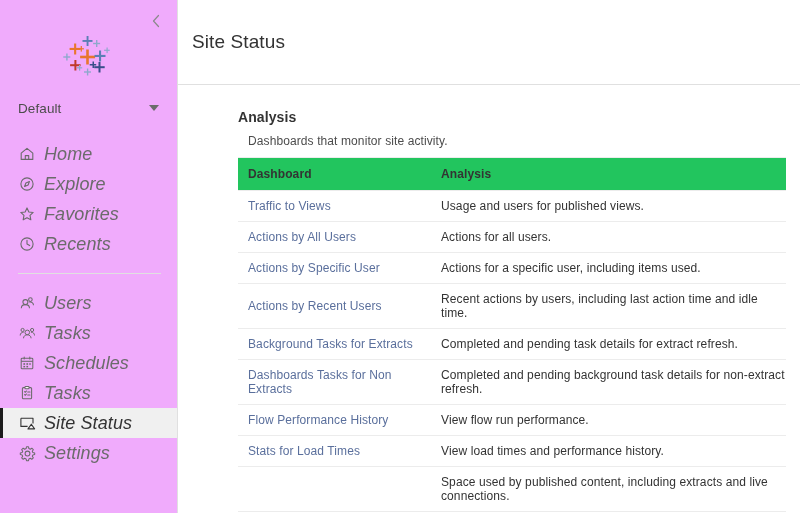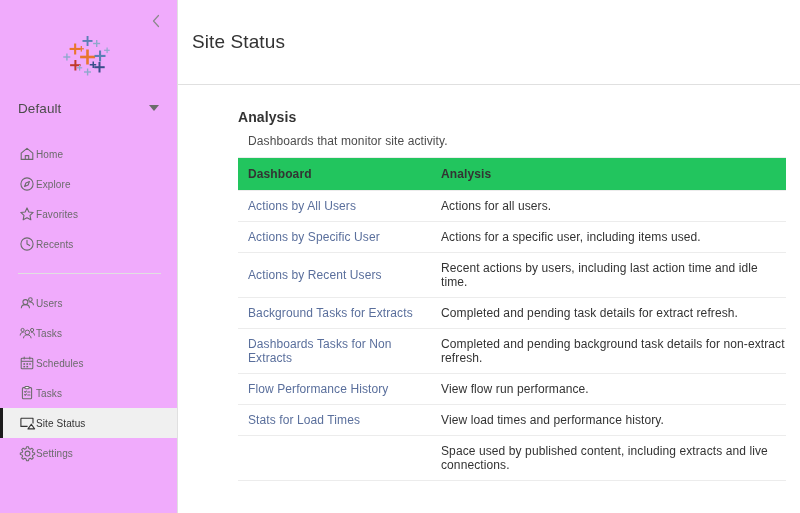--- a/index.html
+++ b/index.html
@@ -78,25 +78,26 @@
     color: #6b6b6b;
   }
   .nav-item .nav-icon {
     width: 18px; height: 18px;
     flex: 0 0 18px;
     display: flex; align-items: center; justify-content: center;
     color: #6b6b6b;
   }
   .nav-item .nav-icon svg { display: block; }
   .nav-label {
-    margin-left: 0;
-    font-size: 10px;
+    margin-left: 8px;
+    font-size: 18px;
     color: #6b6b6b;
     letter-spacing: .1px;
     white-space: nowrap;
+    font-style: italic;
   }
   .nav-item.selected {
     background: #f0f0f0;
   }
   .nav-item.selected::before {
     content: "";
     position: absolute;
     left: 0; top: 0; bottom: 0;
     width: 3px;
     background: #1b1b1b;
@@ -401,20 +402,24 @@
 
       <table class="dash-table">
         <thead>
           <tr>
             <th class="col-dash">Dashboard</th>
             <th>Analysis</th>
           </tr>
         </thead>
         <tbody id="table-body">
             <tr>
+              <td class="cell-link"><a href="#">Traffic to Views</a></td>
+              <td>Usage and users for published views.</td>
+            </tr>
+            <tr>
               <td class="cell-link"><a href="#">Actions by All Users</a></td>
               <td>Actions for all users.</td>
             </tr>
             <tr>
               <td class="cell-link"><a href="#">Actions by Specific User</a></td>
               <td>Actions for a specific user, including items used.</td>
             </tr>
             <tr>
               <td class="cell-link"><a href="#">Actions by Recent Users</a></td>
               <td>Recent actions by users, including last action time and idle time.</td>

